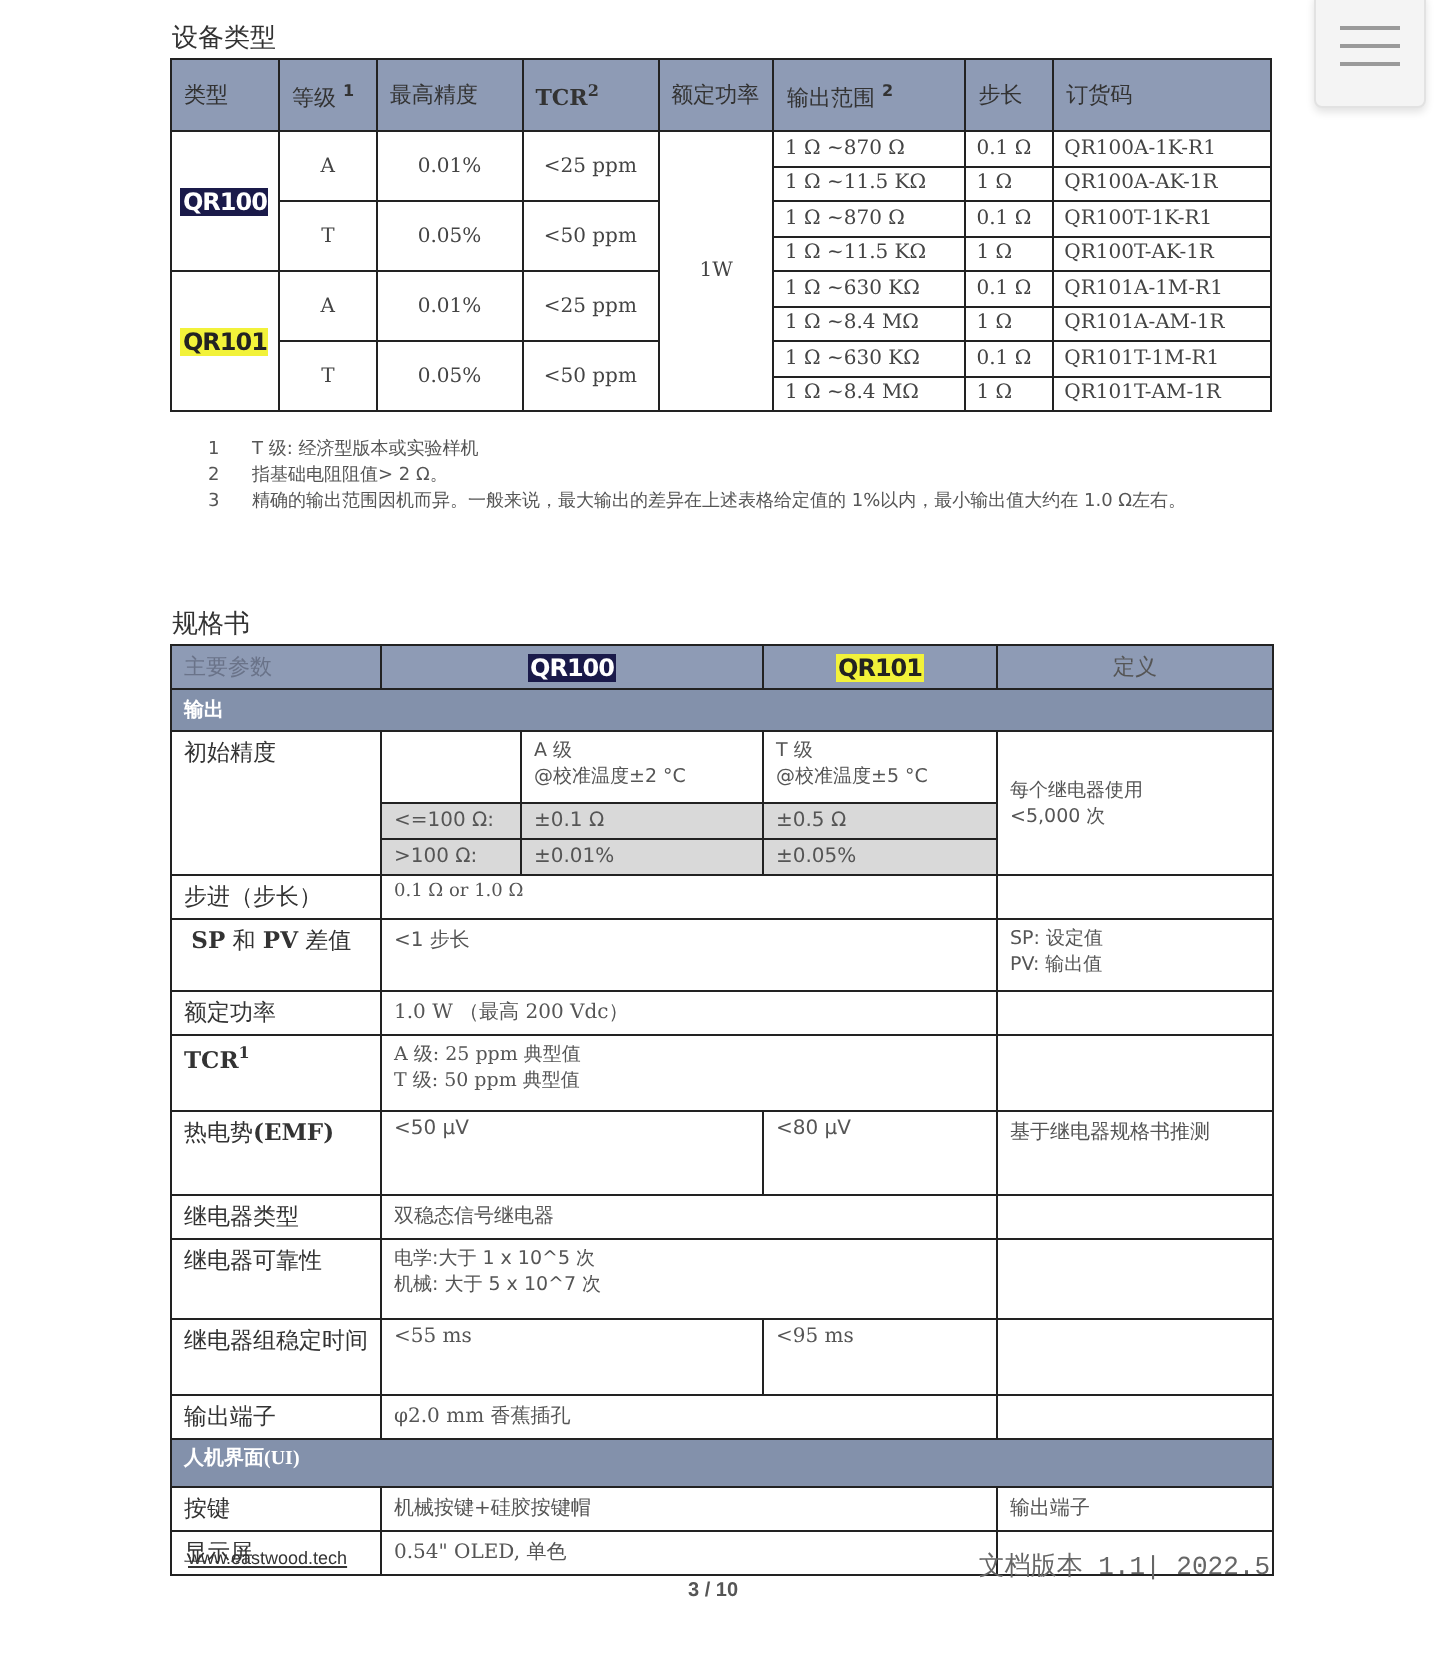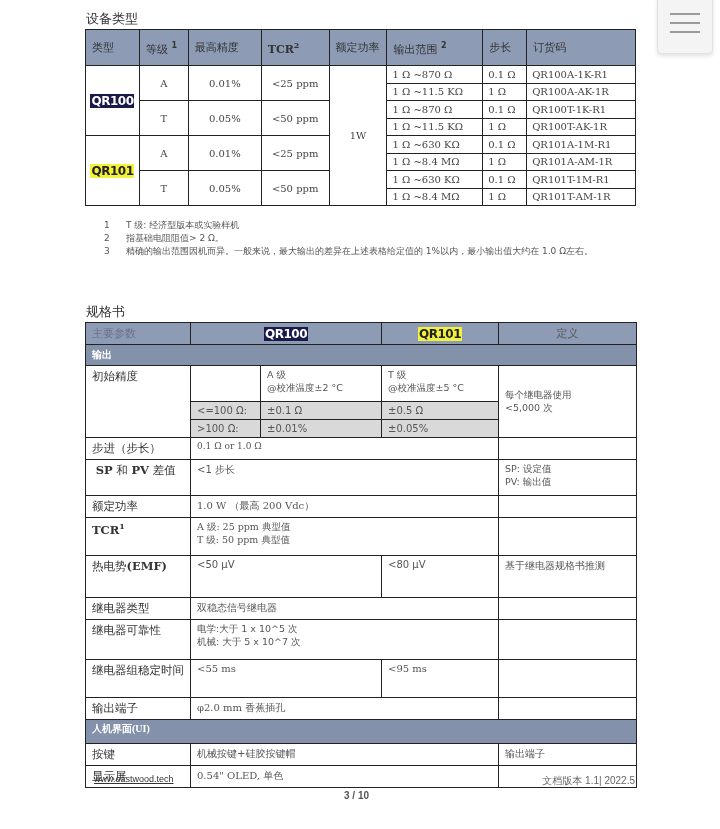--- a/index.html
+++ b/index.html
@@ -39,21 +39,21 @@
   #spectable .group td { background: #8391ab; color: #fff; font-size: 10px; font-weight: bold; height: 16px; vertical-align: middle; text-align: left; font-family: Liberation Serif, serif; }
   #spectable td.label { font-size: 11.5px; color: #333; }
   #spectable td.val { font-size: 10px; color: #555; }
   #spectable td.grey { background: #d9d9d9; font-size: 10px; color: #555; }
   #spectable td.def { font-size: 10px; color: #555; }
   .serif { font-family: "DejaVu Serif", serif; }
   .sub-line { display: block; font-size: 9.5px; }
 
   
   #footer-link { position: absolute; left: 94px; top: 774px; font-size: 9px; color: #333; text-decoration: underline; font-family: "Liberation Sans", sans-serif; }
-  #footer-version { position: absolute; right: 85px; top: 774px; font-size: 10px; color: #666; font-family: Liberation Sans, sans-serif; }
+  #footer-version { position: absolute; right: 85px; top: 774px; font-size: 13px; color: #666; font-family: Liberation Mono, monospace; }
   #footer-page { position: absolute; left: 344px; top: 790px; font-size: 10px; color: #555; font-weight: bold; font-family: "Liberation Sans", sans-serif; }
 
   
   #menu-btn { position: absolute; left: 657px; top: -4px; width: 56px; height: 58px; background: #f4f4f4; border: 1px solid #e2e2e2; border-radius: 4px; box-shadow: 0 2px 4px rgba(0,0,0,0.12); }
   #menu-btn .bar { position: absolute; left: 12px; width: 30px; height: 2px; background: #9a9a9a; }
 </style>
 </head>
 <body>
 
 <div id="menu-btn">

